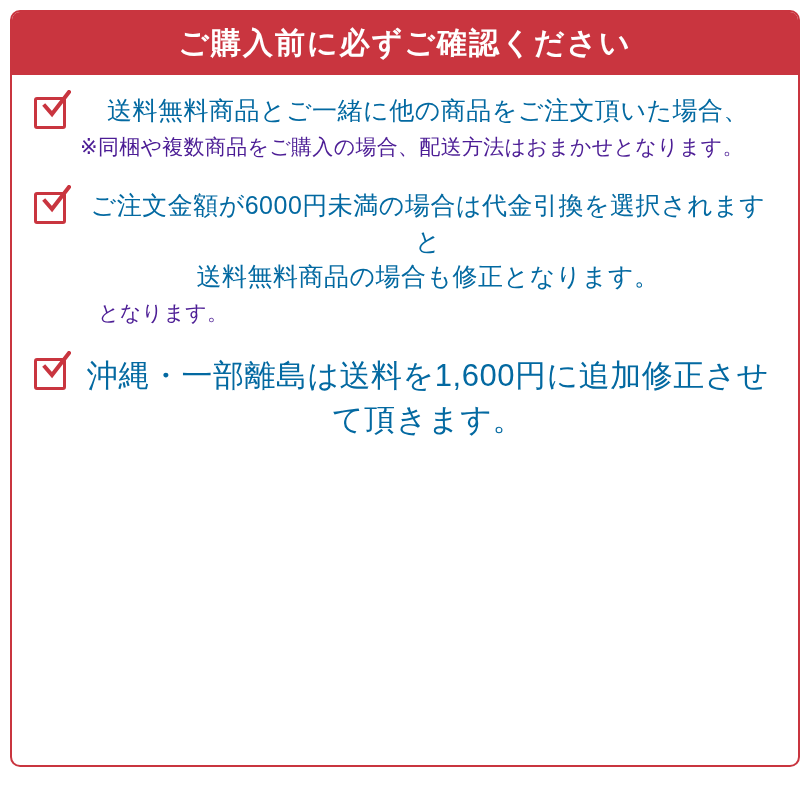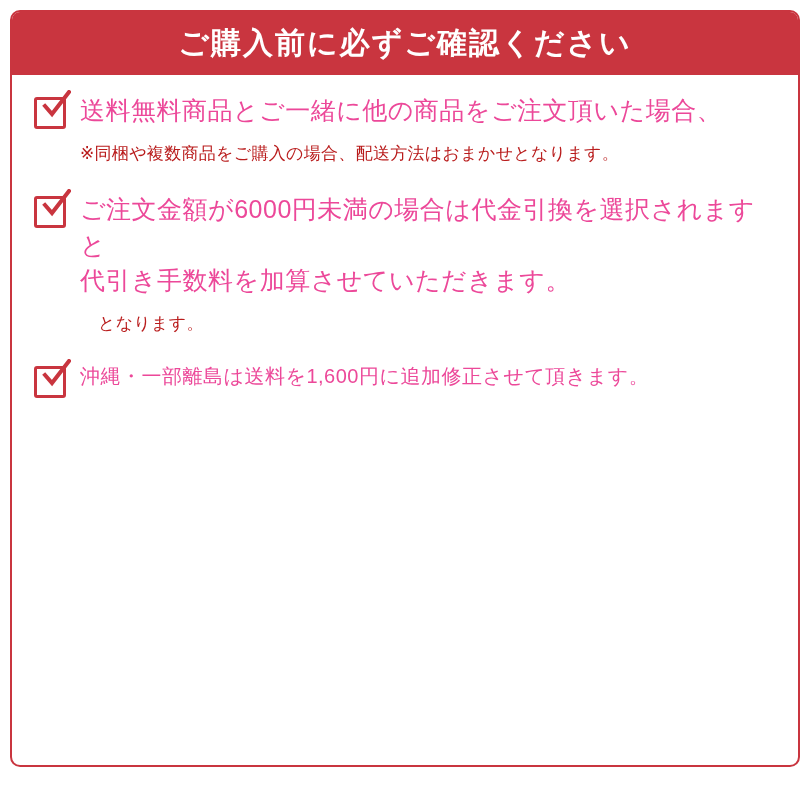--- a/index.html
+++ b/index.html
@@ -77,41 +77,42 @@
     width: 30px;
     height: 30px;
   }
 
   .item-text {
     flex: 1 1 auto;
     min-width: 0;
   }
 
   .main-line {
-    color: #ec4899;
+    color: #0369a1;
     font-size: 25px;
     line-height: 1.42;
     letter-spacing: 0.5px;
+    text-align: center;
   }
 
   .sub-line {
-    color: #b91c1c;
-    font-size: 17px;
+    color: #4c1d95;
+    font-size: 21px;
     line-height: 1.5;
     letter-spacing: 0.3px;
-    margin-top: 12px;
+    margin-top: 2px;
   }
 
   .sub-line .indent {
     display: block;
     padding-left: 18px;
   }
 
   .item-3 .main-line {
-    font-size: 20px;
+    font-size: 31px;
   }
 </style>
 </head>
 <body>
 
 <div class="page">
   <div class="notice-card">
 
     <div class="notice-header">
       <span>ご購入前に必ずご確認ください</span>
@@ -136,21 +137,21 @@
       <div class="item item-2">
         <div class="check-wrap">
           <div class="check-box">
             <svg class="check-mark" viewBox="0 0 30 30">
               <path d="M4 16 L11 24 L28 2" fill="none" stroke="#c9353f" stroke-width="4" stroke-linecap="square"></path>
             </svg>
           </div>
         </div>
         <div class="item-text">
           <div class="main-line">ご注文金額が6000円未満の場合は代金引換を選択されますと</div>
-          <div class="main-line">代引き手数料を加算させていただきます。</div>
+          <div class="main-line">送料無料商品の場合も修正となります。</div>
           <div class="sub-line">
               <span class="indent">となります。</span>
             </div>
         </div>
       </div>
 
       <div class="item item-3">
         <div class="check-wrap">
           <div class="check-box">
             <svg class="check-mark" viewBox="0 0 30 30">

